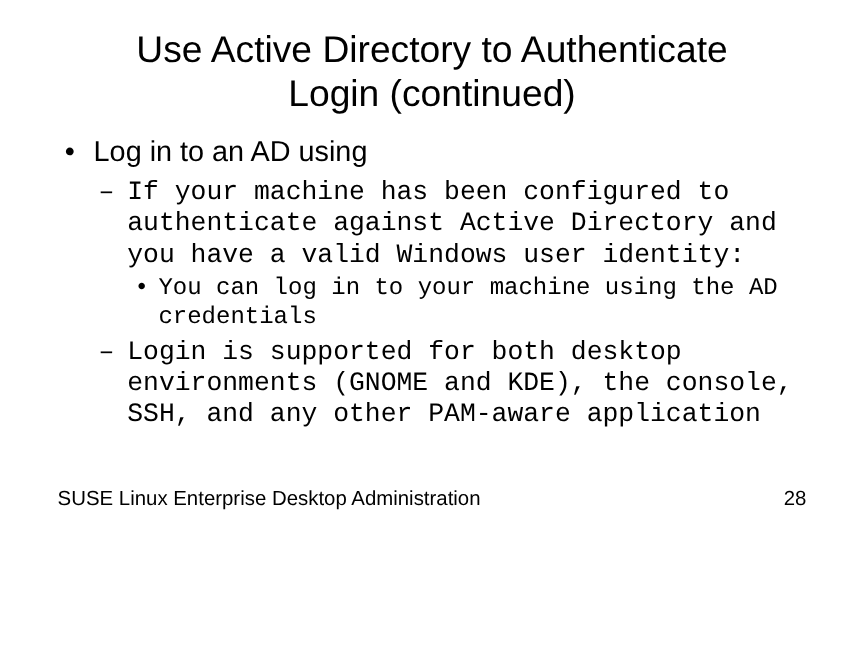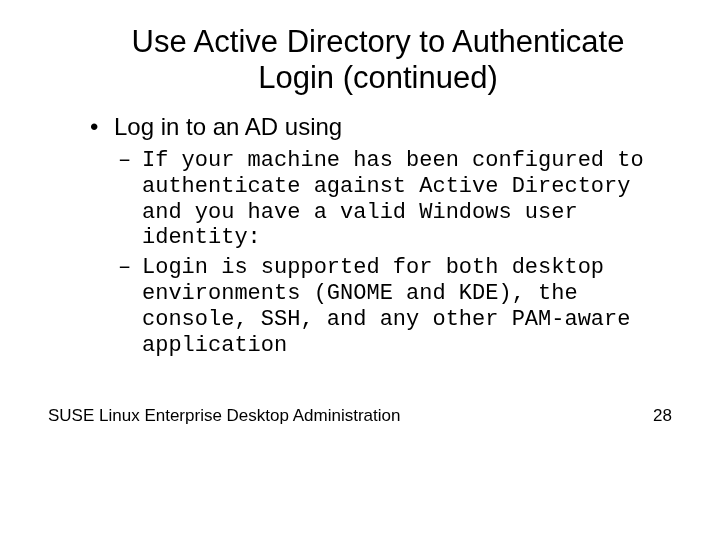--- a/index.html
+++ b/index.html
@@ -11,21 +11,20 @@
     font-family: Arial, Helvetica, sans-serif;
     color: #000000;
     position: relative;
     overflow: hidden;
   }
   .slide {
     width: 720px;
     height: 448px;
     position: relative;
     box-sizing: border-box;
-    padding-left: 36px;
   }
   .title {
     text-align: center;
     font-size: 31px;
     line-height: 1.15;
     padding-top: 24px;
     padding-left: 40px;
     padding-right: 40px;
     letter-spacing: 0px;
   }
@@ -111,20 +110,25 @@
     <span>Login (continued)</span>
   </div>
 
   <div class="body">
     <ul class="lvl1">
       <li>
         <span>Log in to an AD using</span>
         <ul class="lvl2">
           <li>
             <span>If your machine has been configured to authenticate against Active Directory and you have a valid Windows user identity:</span>
+            <ul class="lvl3">
+              <li>
+                <span>You can log in to your machine using the AD credentials</span>
+              </li>
+            </ul>
           </li>
           <li>
             <span>Login is supported for both desktop environments (GNOME and KDE), the console, SSH, and any other PAM-aware application</span>
           </li>
         </ul>
       </li>
     </ul>
   </div>
 
   <div class="footer">

